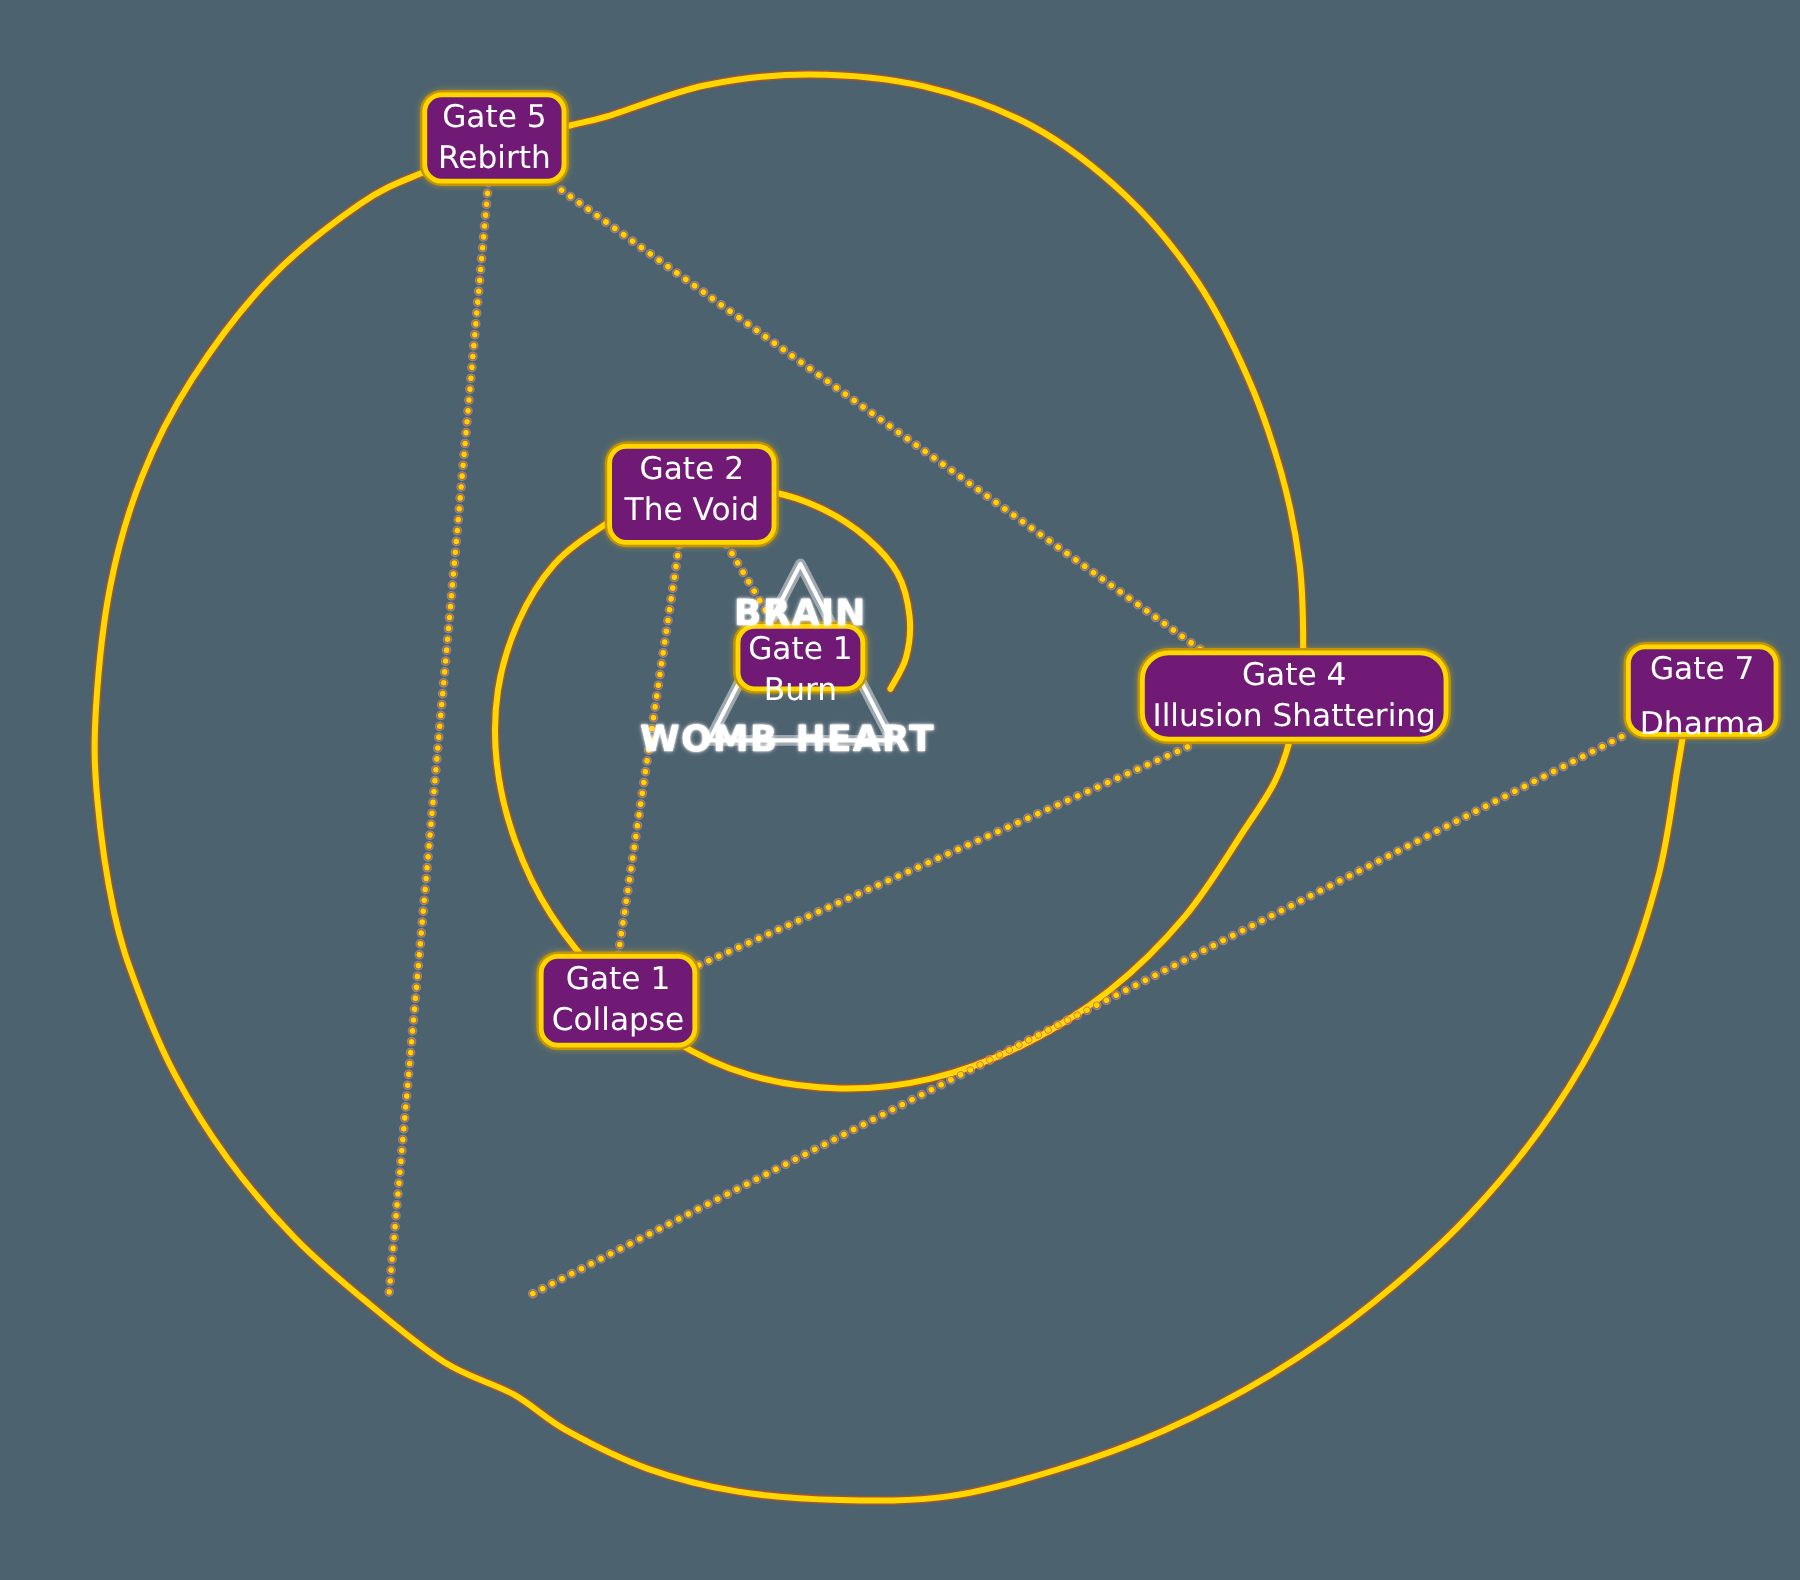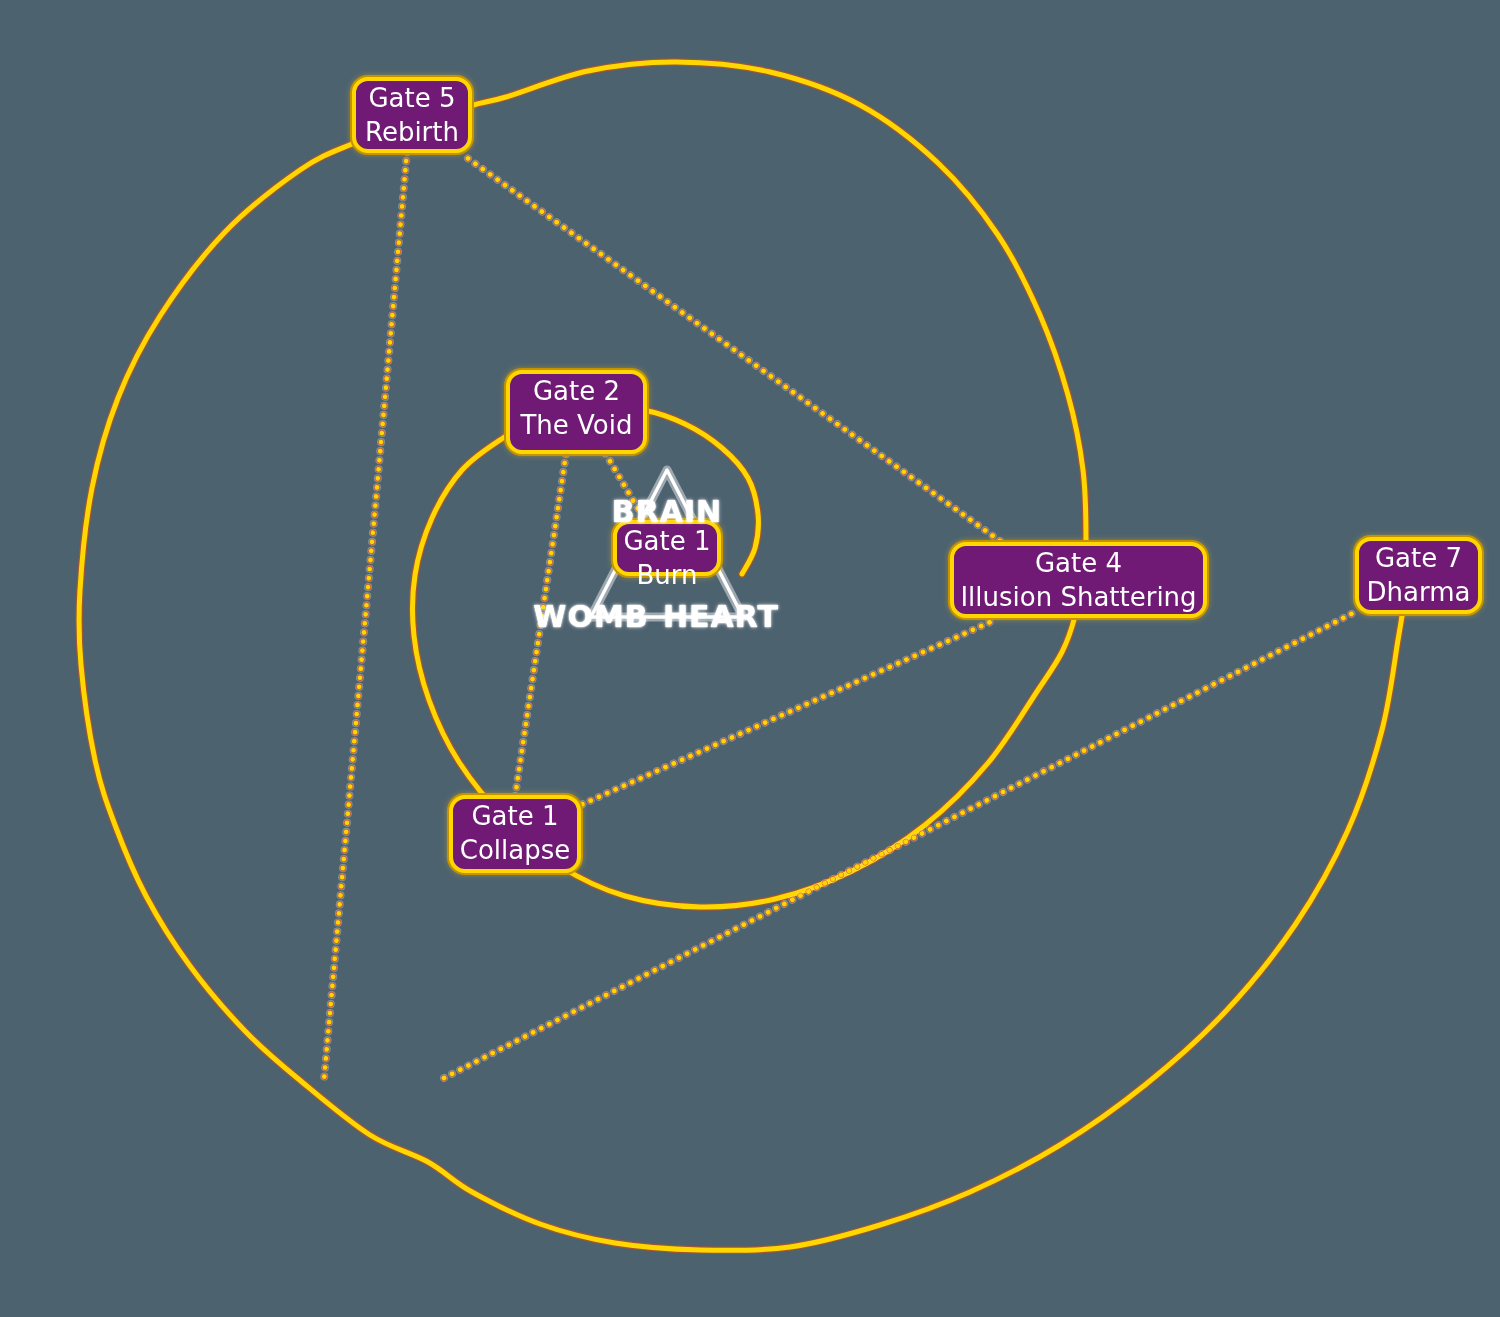--- a/index.html
+++ b/index.html
@@ -75,29 +75,29 @@
     <div>Burn</div>
   </div>
   <div class="gate" style="left: 506px; top: 370px; width: 141px; height: 84px;">
     <div>Gate 2</div>
     <div>The Void</div>
   </div>
   <div class="gate" style="left: 449px; top: 795px; width: 132px; height: 78px;">
     <div>Gate 1</div>
     <div>Collapse</div>
   </div>
-  <div class="gate" style="left: 950px; top: 542px; width: 257px; height: 76px;">
+  <div class="gate" style="left: 950px; top: 542px; width: 257px; height: 76px; border-radius: 24px;">
     <div>Gate 4</div>
     <div>Illusion Shattering</div>
   </div>
   <div class="gate" style="left: 352px; top: 77px; width: 120px; height: 76px;">
     <div>Gate 5</div>
     <div>Rebirth</div>
   </div>
-  <div class="gate" style="left: 1355px; top: 537px; width: 127px; height: 77px;">
+  <div class="gate" style="left: 1355px; top: 537px; width: 127px; height: 77px; gap: 12px;">
     <div>Gate 7</div>
     <div>Dharma</div>
   </div>
 
   <div class="tri-label" id="label-brain" style="left: 667px; top: 483px; margin-top: 28px;">BRAIN</div>
   <div class="tri-label" id="label-womb" style="left: 591px; top: 616px;">WOMB</div>
   <div class="tri-label" id="label-heart" style="left: 721px; top: 616px;">HEART</div>
 
 </div>
 

